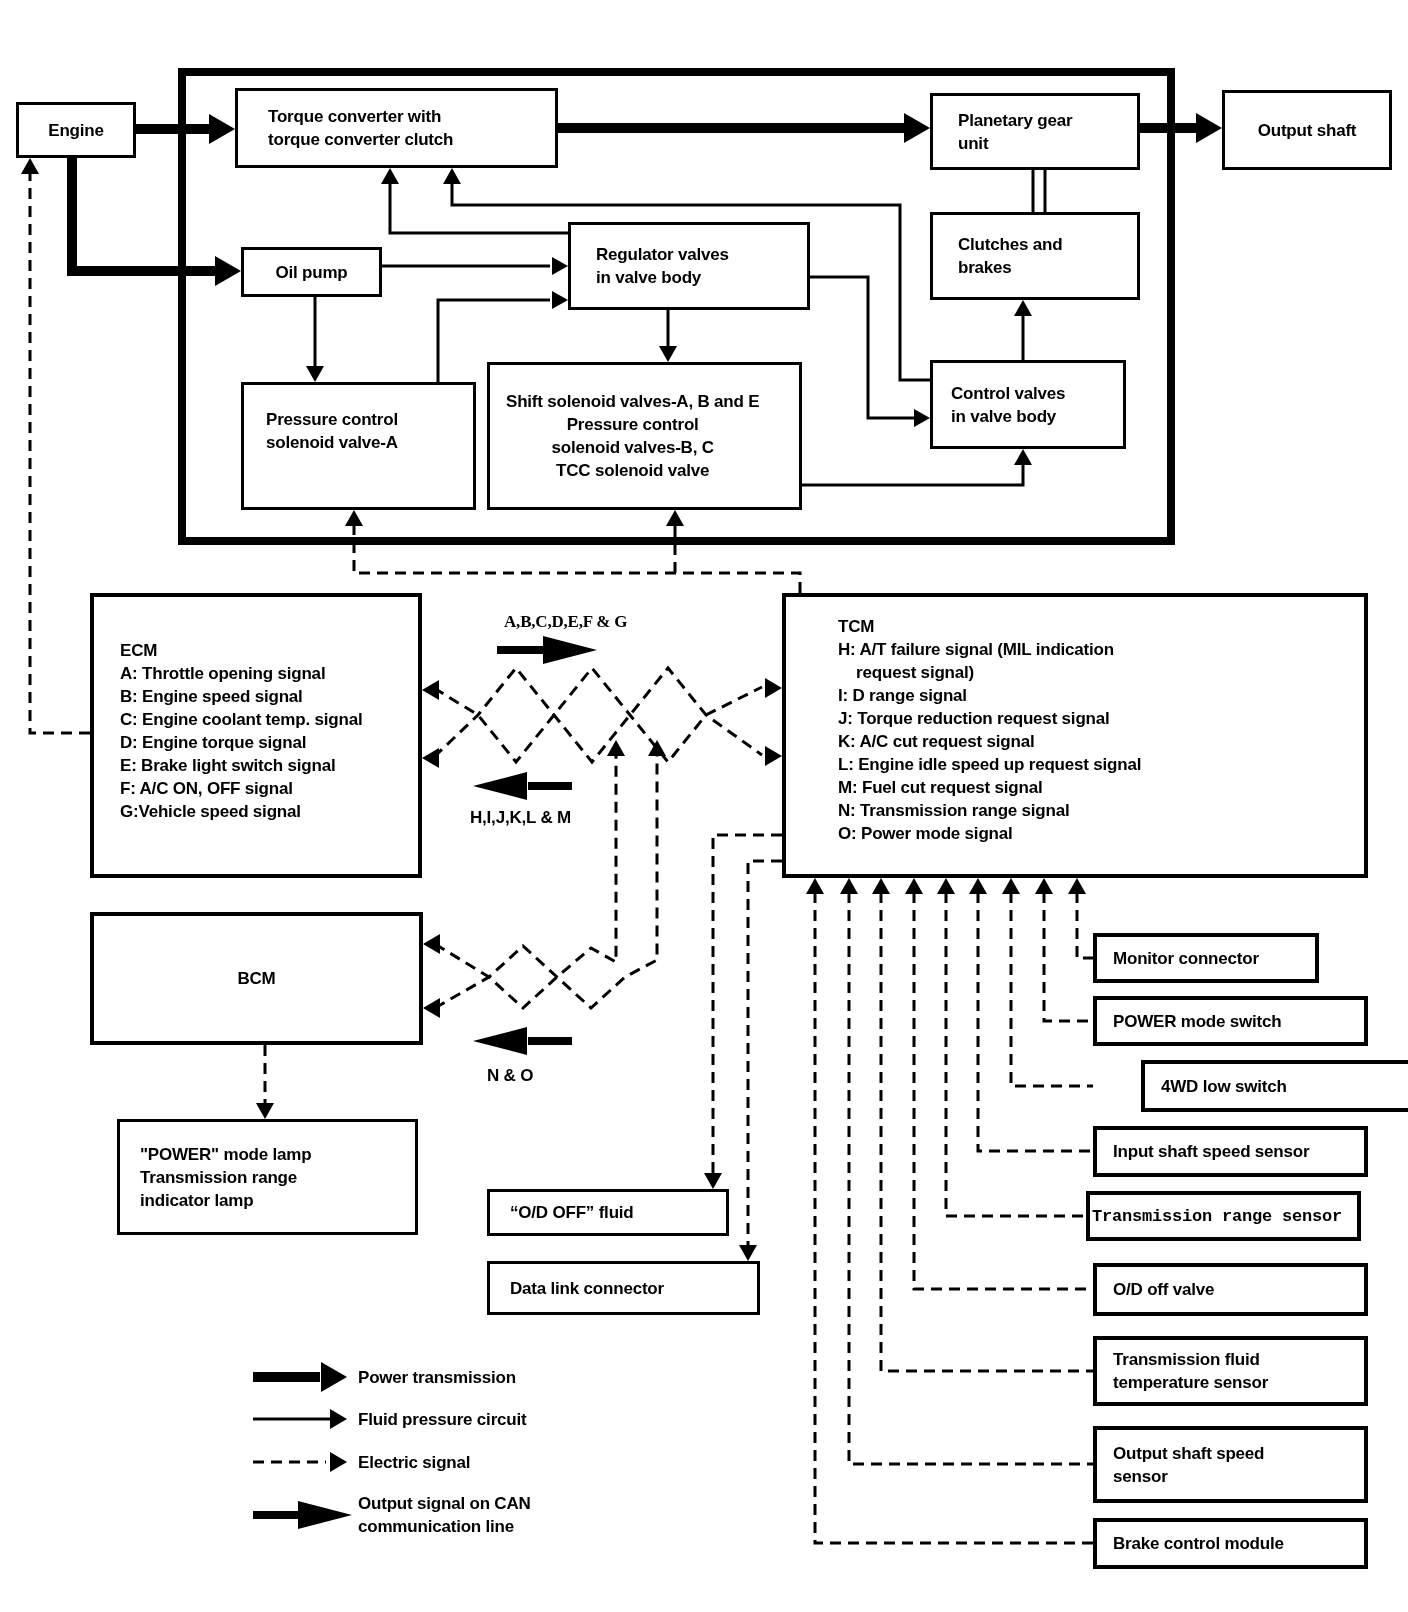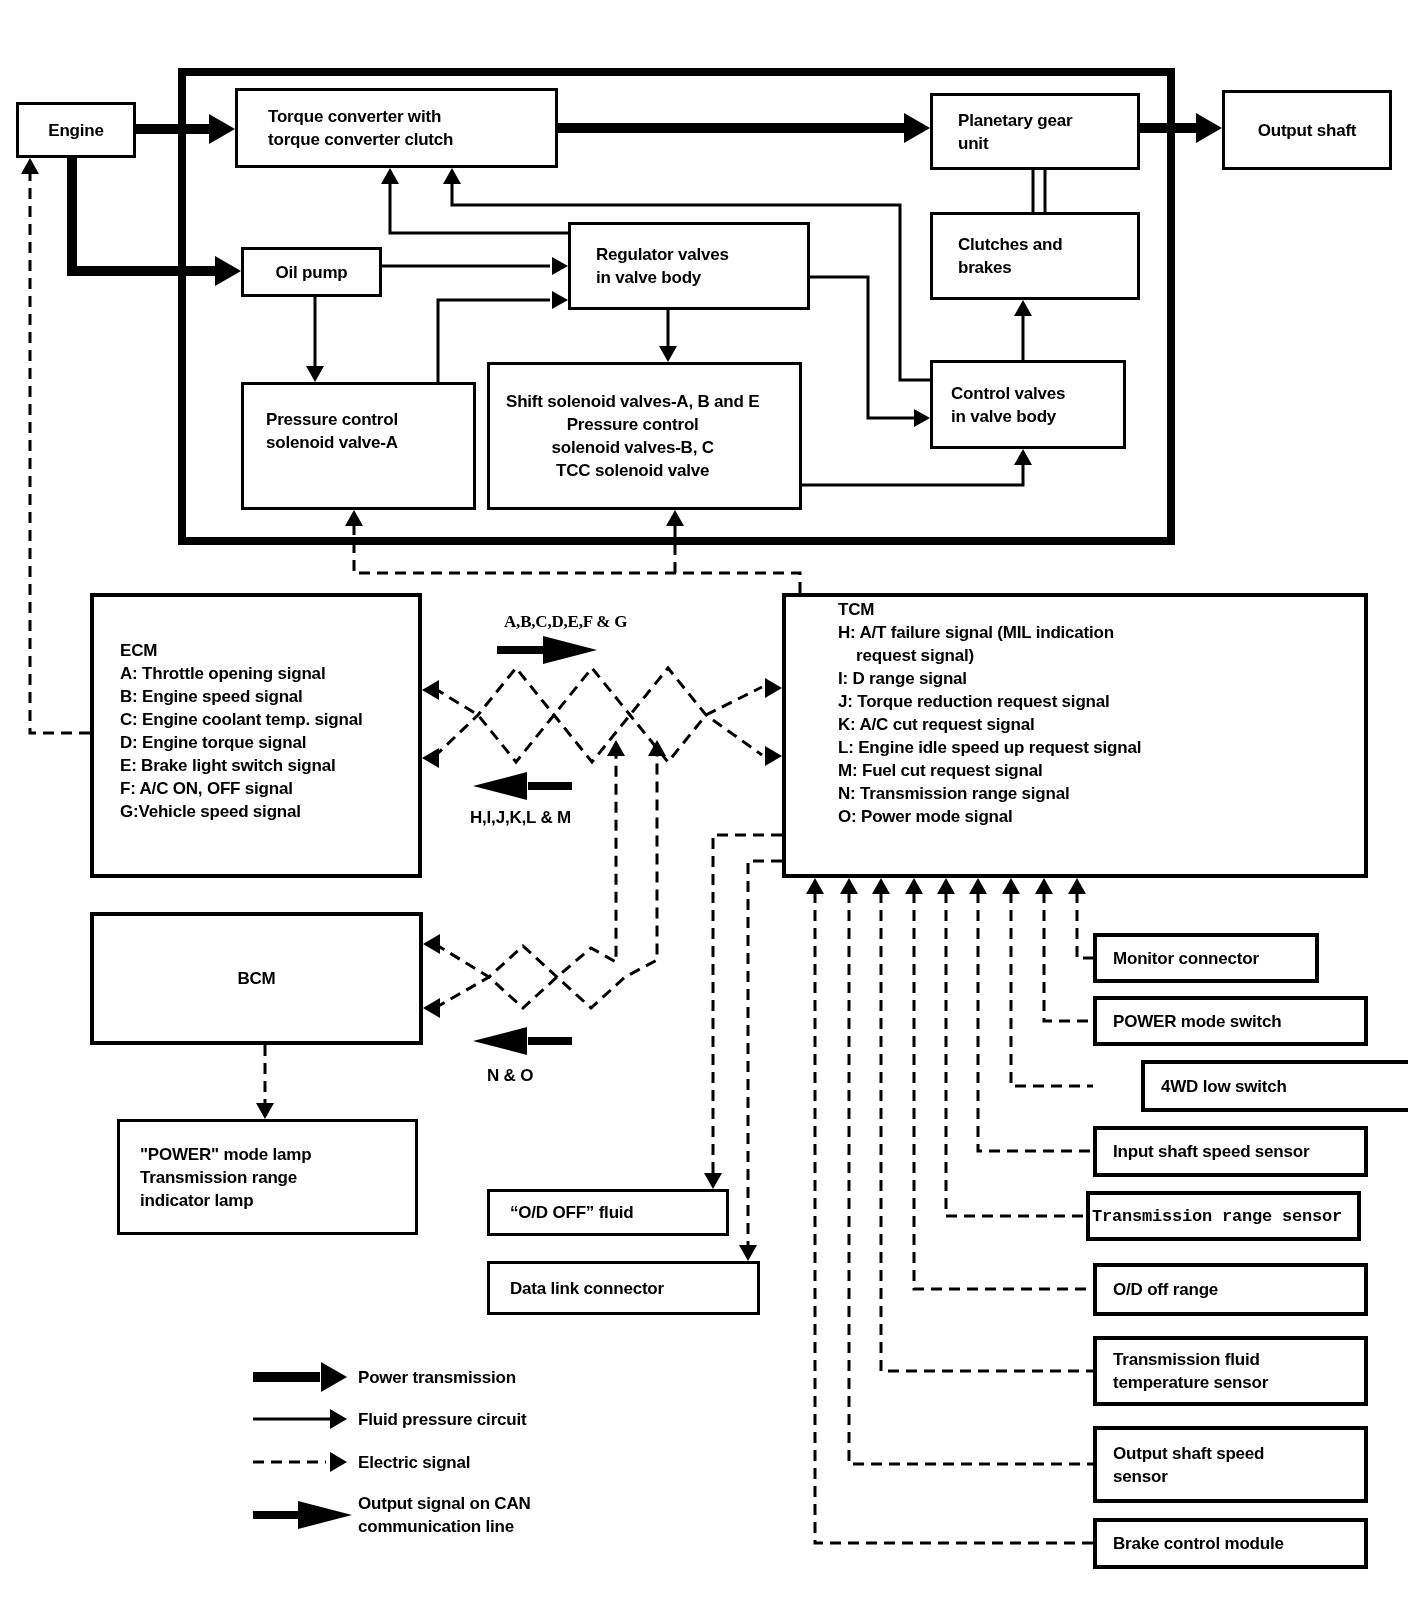--- a/index.html
+++ b/index.html
@@ -162,21 +162,21 @@
 
   <div class="box b4" style="left:90px;top:593px;width:332px;height:285px;padding:42px 10px 0 26px;">ECM
 A: Throttle opening signal
 B: Engine speed signal
 C: Engine coolant temp. signal
 D: Engine torque signal
 E: Brake light switch signal
 F: A/C ON, OFF signal
 G:Vehicle speed signal</div>
 
-  <div class="box b4" style="left:782px;top:593px;width:586px;height:285px;padding:1px 10px 0 52px;">TCM
+  <div class="box b4" style="left:782px;top:593px;width:586px;height:285px;padding:18px 10px 0 52px;">TCM
 H: A/T failure signal (MIL indication
 &nbsp;&nbsp;&nbsp;&nbsp;request signal)
 I: D range signal
 J: Torque reduction request signal
 K: A/C cut request signal
 L: Engine idle speed up request signal
 M: Fuel cut request signal
 N: Transmission range signal
 O: Power mode signal</div>
 
@@ -188,21 +188,21 @@
 
   <div class="box vc" style="left:487px;top:1189px;width:242px;height:47px;padding-left:20px;">“O/D OFF” fluid</div>
 
   <div class="box vc" style="left:487px;top:1261px;width:273px;height:54px;padding-left:20px;">Data link connector</div>
 
   <div class="box b4 vc" style="left:1093px;top:933px;width:226px;height:50px;padding-left:16px;">Monitor connector</div>
   <div class="box b4 vc" style="left:1093px;top:996px;width:275px;height:50px;padding-left:16px;">POWER mode switch</div>
   <div class="box b4 vc" style="left:1093px;top:1060px;width:275px;height:52px;padding-left:16px;margin-left:48px;">4WD low switch</div>
   <div class="box b4 vc" style="left:1093px;top:1126px;width:275px;height:51px;padding-left:16px;">Input shaft speed sensor</div>
   <div class="box b4 vc" style="left:1086px;top:1191px;width:275px;height:50px;padding-left:2px;font-family:Liberation Mono, monospace;">Transmission range sensor</div>
-  <div class="box b4 vc" style="left:1093px;top:1263px;width:275px;height:53px;padding-left:16px;">O/D off range</div>
+  <div class="box b4 vc" style="left:1093px;top:1263px;width:275px;height:53px;padding-left:16px;">O/D off valve</div>
   <div class="box b4 vc" style="left:1093px;top:1336px;width:275px;height:70px;padding-left:16px;">Transmission fluid
 temperature sensor</div>
   <div class="box b4 vc" style="left:1093px;top:1426px;width:275px;height:77px;padding-left:16px;">Output shaft speed
 sensor</div>
   <div class="box b4 vc" style="left:1093px;top:1518px;width:275px;height:51px;padding-left:16px;">Brake control module</div>
 
   <div class="lbl" style="left:504px;top:610px;font-family:Liberation Serif, serif;">A,B,C,D,E,F &amp; G</div>
   <div class="lbl" style="left:470px;top:806px;">H,I,J,K,L &amp; M</div>
   <div class="lbl" style="left:487px;top:1064px;">N &amp; O</div>
 

